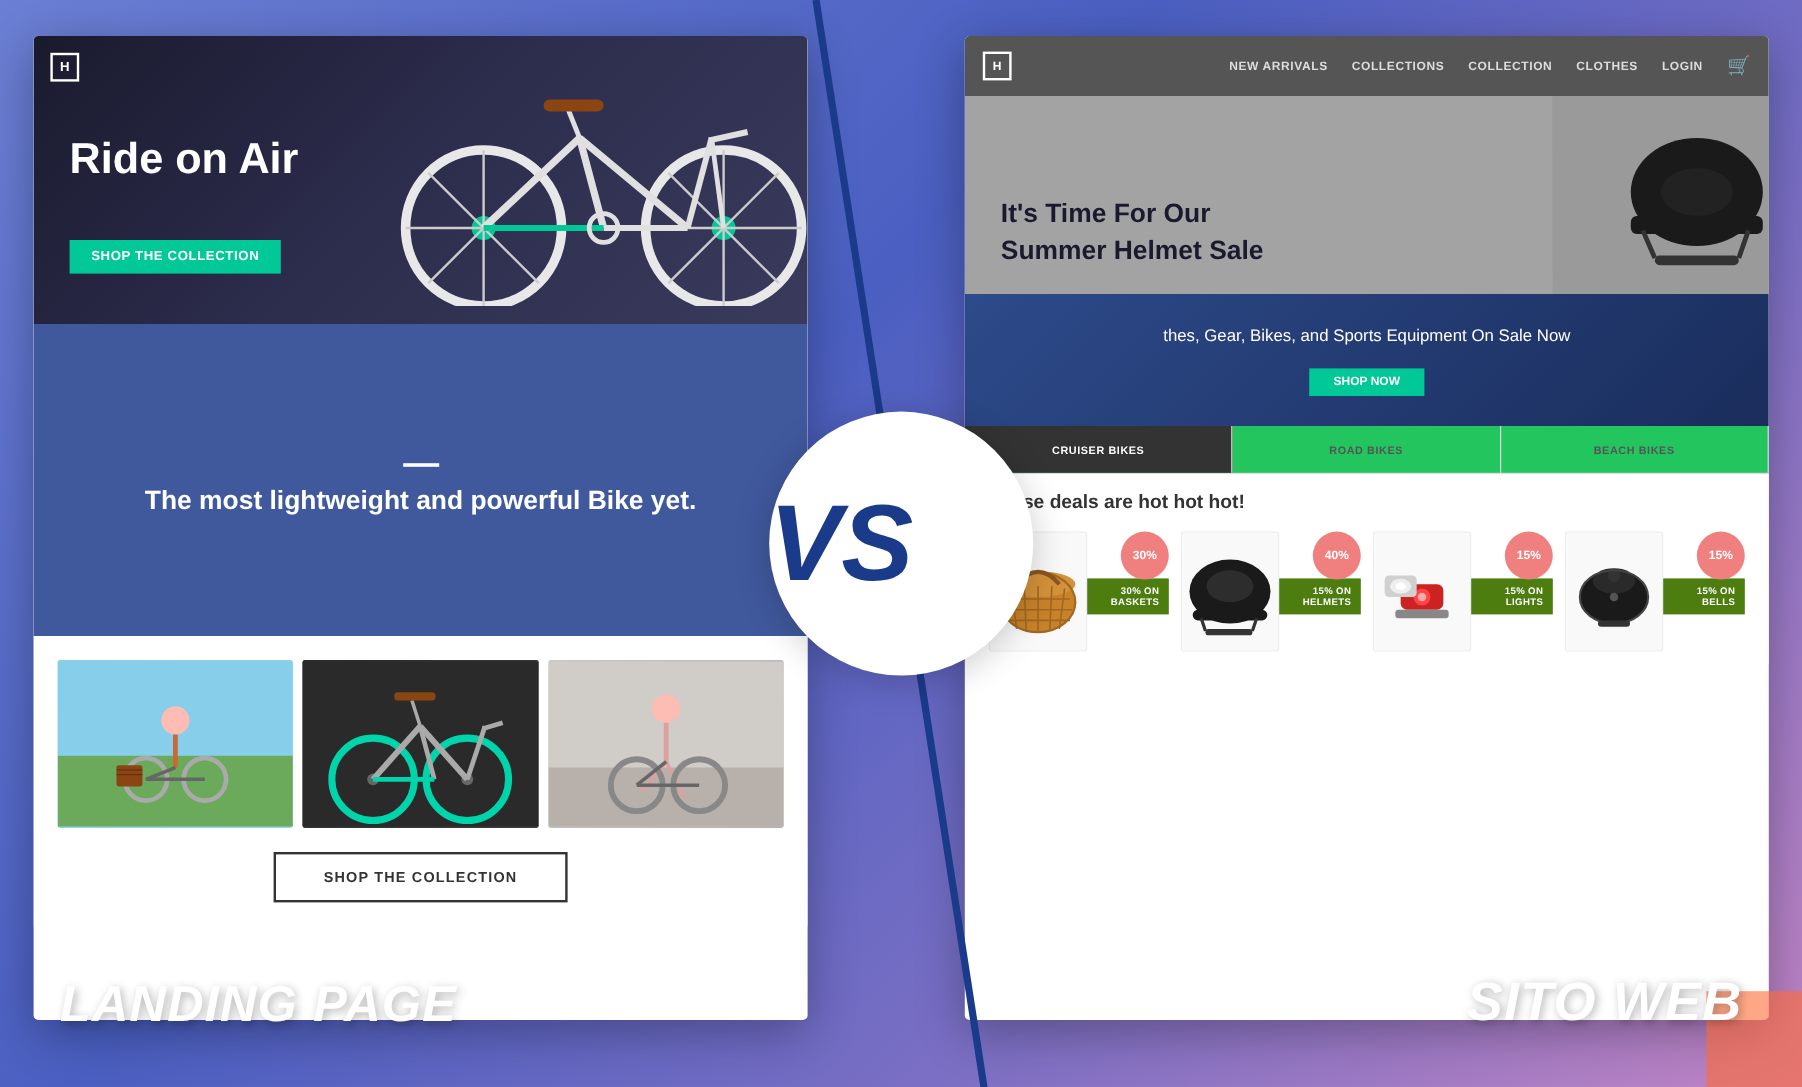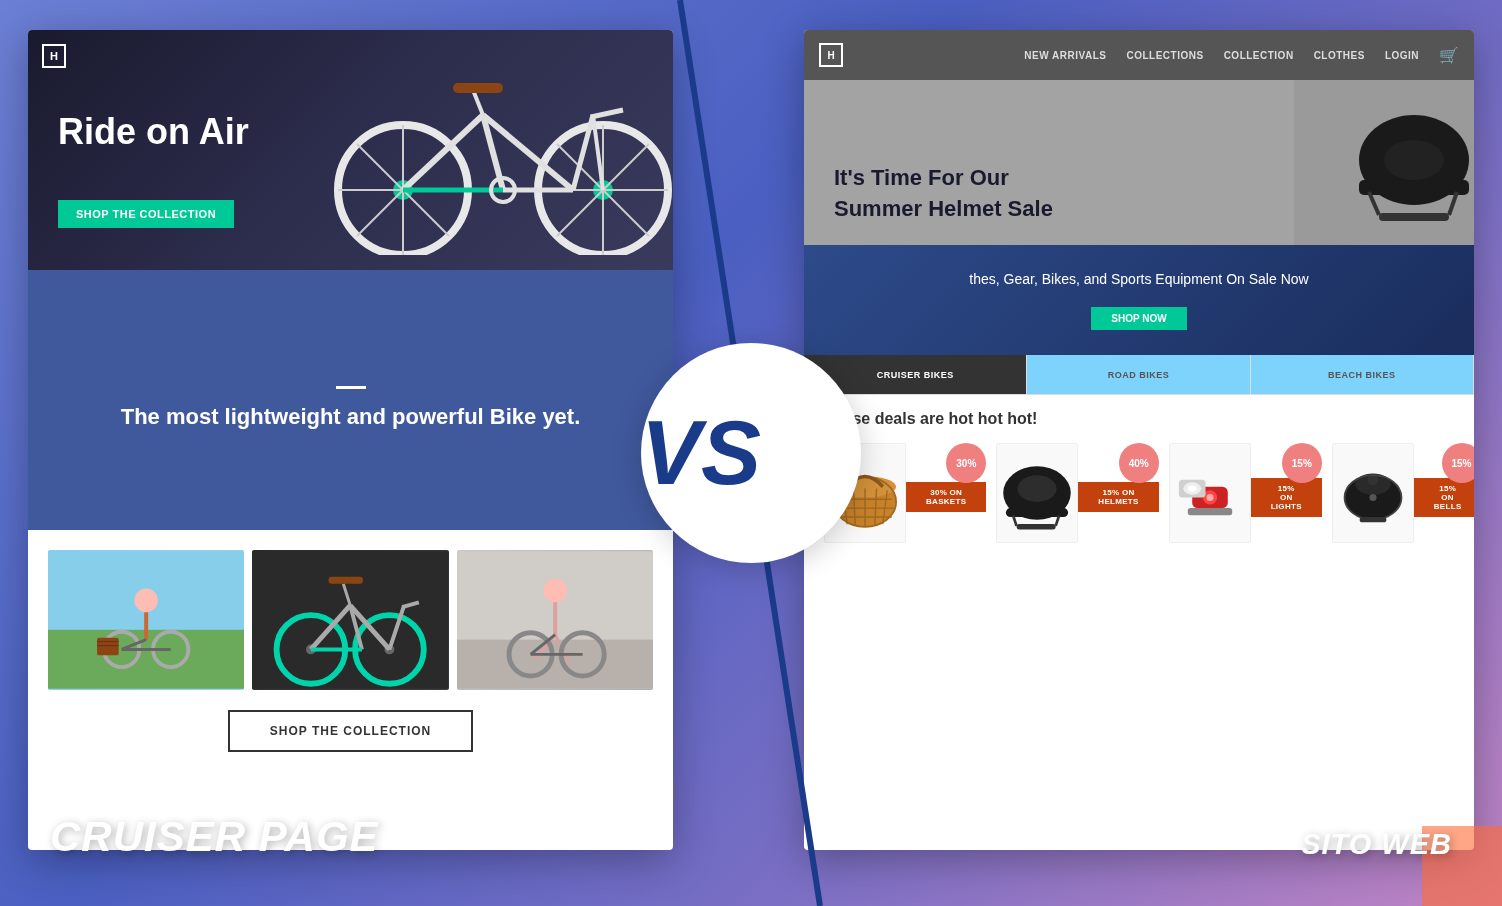--- a/index.html
+++ b/index.html
@@ -277,21 +277,21 @@
       padding: 6px 20px;
       font-size: 10px;
       font-weight: bold;
       cursor: pointer;
     }
 
     
     .wp-categories {
       width: 100%;
       height: 40px;
-      background: #7dd3fc;
+      background: #22c55e;
       display: flex;
       border-bottom: 1px solid #ddd;
     }
 
     .wp-cat-item {
       flex: 1;
       display: flex;
       align-items: center;
       justify-content: center;
       font-size: 9px;
@@ -358,26 +358,26 @@
       align-items: center;
       justify-content: center;
       background: #f9f9f9;
       border: 1px solid #eee;
       border-radius: 2px;
     }
 
     .wp-product-label {
       width: 100%;
       margin-top: 8px;
-      background: #c2410c;
+      background: #4d7c0f;
       color: #fff;
       font-size: 8px;
       font-weight: bold;
-      text-align: center;
-      padding: 6px 20px;
+      text-align: right;
+      padding: 6px 8px;
       letter-spacing: 0.3px;
     }
 
     
     .diagonal-line {
       position: absolute;
       top: 0;
       left: 0;
       width: 100%;
       height: 100%;
@@ -423,21 +423,21 @@
       z-index: 10;
       white-space: nowrap;
       letter-spacing: 1px;
     }
 
     .label-sito-web {
       position: absolute;
       bottom: 45px;
       right: 50px;
       color: #fff;
-      font-size: 29px;
+      font-size: 45px;
       font-weight: 900;
       font-style: italic;
       text-shadow: 2px 2px 8px rgba(0,0,0,0.3);
       z-index: 10;
       white-space: nowrap;
       letter-spacing: 1px;
     }
 
     
     .bike-shape {
@@ -703,16 +703,16 @@
 </div>
 
 <svg class="diagonal-line" viewBox="0 0 1502 906">
   <line x1="680" y1="0" x2="820" y2="906" stroke="#1a3a8a" stroke-width="6"></line>
 </svg>
 
 <div class="vs-circle">
   <span class="vs-text">VS</span>
 </div>
 
-<div class="label-landing-page">CRUISER PAGE</div>
+<div class="label-landing-page">LANDING PAGE</div>
 <div class="label-sito-web">SITO WEB</div>
 
 <div class="corner-decoration"></div>
 
 </body></html>

